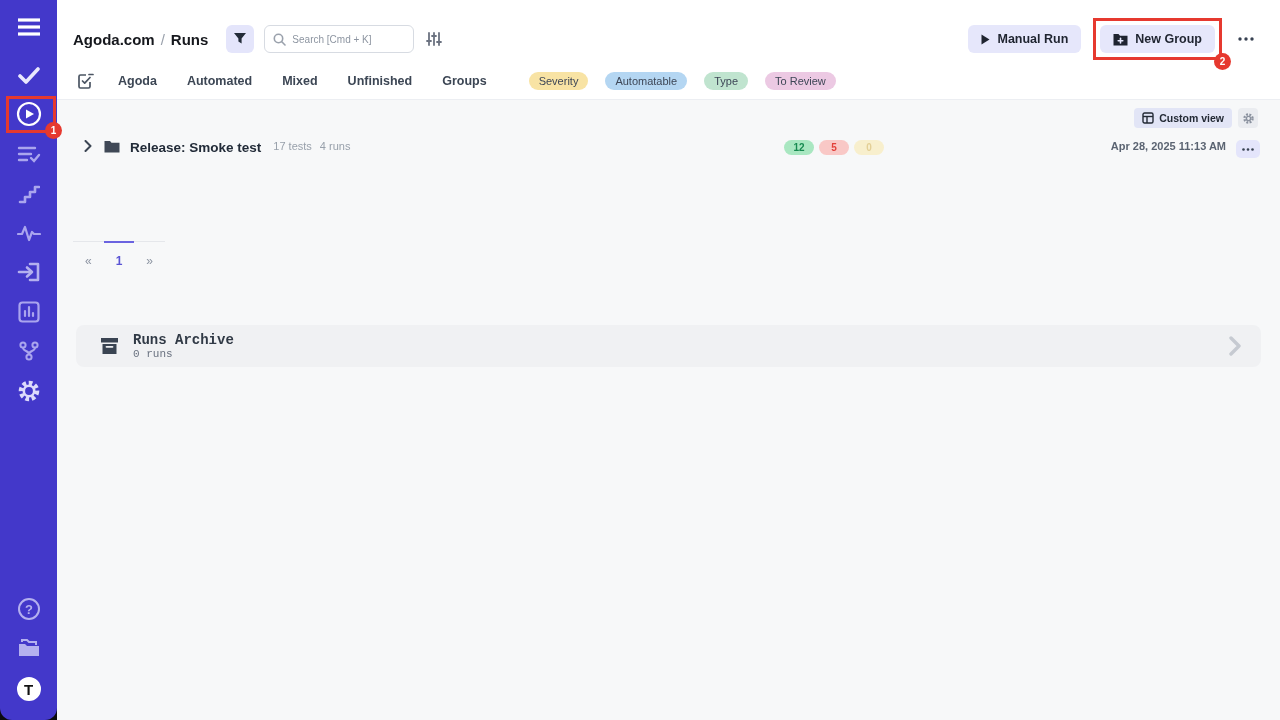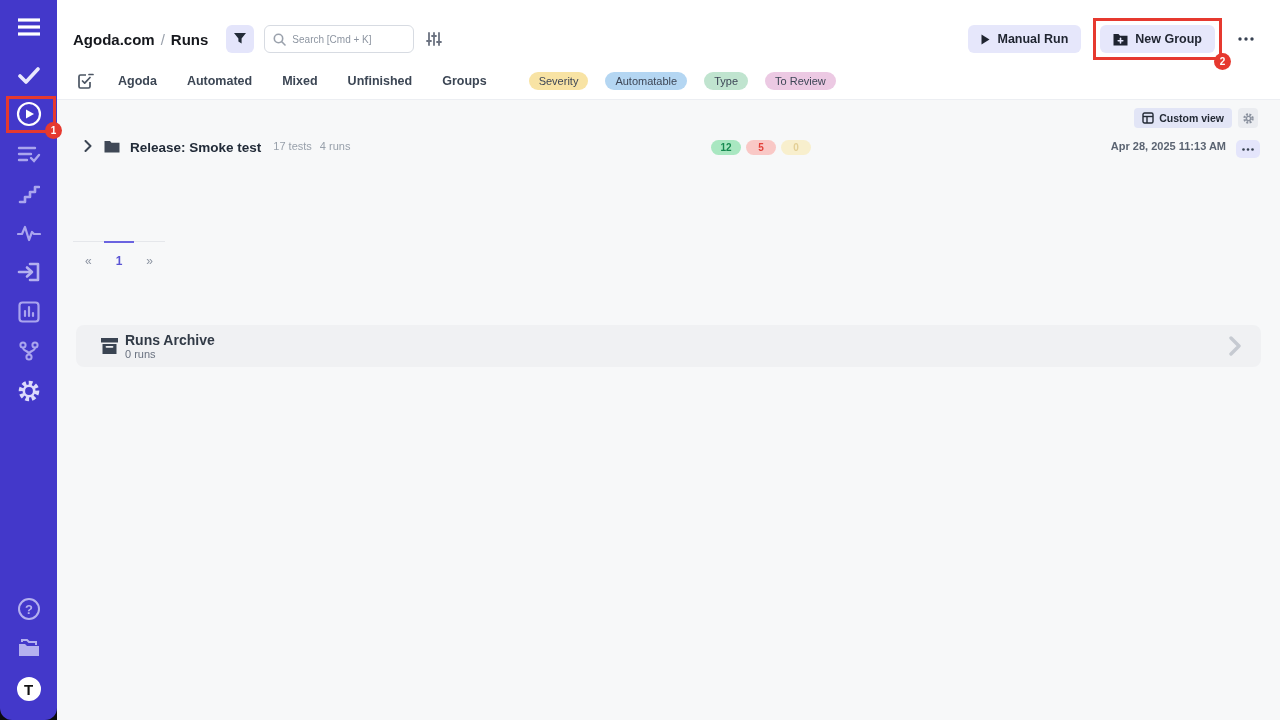--- a/index.html
+++ b/index.html
@@ -66,40 +66,40 @@
   .cv-btn { height:20px; border:none; border-radius:4px; background:#e2e5f6; color:#232a35;
     font-size:10.5px; font-weight:bold; display:flex; align-items:center; gap:5px; padding:0 8px;
     cursor:pointer; font-family:"Liberation Sans", sans-serif; }
   .cv-gear { width:20px; height:20px; border:none; border-radius:4px; background:#eaecf0;
     display:flex; align-items:center; justify-content:center; cursor:pointer; }
 
   .run-row { position:absolute; top:40px; left:0; right:0; height:28px; display:flex;
     align-items:flex-start; padding:0 20px 0 27px; cursor:pointer; }
   .run-title { font-size:13.5px; font-weight:bold; color:#222b38; margin-left:10px; }
   .run-meta { font-size:11px; color:#98a0ab; margin-left:12px; }
-  .run-badges { position:absolute; left:654px; display:flex; gap:5px; }
+  .run-badges { position:absolute; left:727px; display:flex; gap:5px; }
   .pill { min-width:30px; height:15px; border-radius:8px; font-size:10px; font-weight:bold;
     display:flex; align-items:center; justify-content:center; padding:0 6px; }
   .pill-pass { background:#a9e7c1; color:#178a50; }
   .pill-fail { background:#f9c8c6; color:#e2403a; }
   .pill-skip { background:#f8efcd; color:#e3cf96; }
   .run-date { margin-left:auto; font-size:11px; color:#5b6472; font-weight:bold; }
   .run-dots { margin-left:10px; width:24px; height:18px; border:none; border-radius:5px;
     background:#e4e5fb; display:flex; align-items:center; justify-content:center; cursor:pointer; }
 
   .pagination { position:absolute; left:16px; top:141px; width:92px; border-top:1px solid #e5e7eb;
     display:flex; }
   .page-item { flex:1; text-align:center; padding-top:11px; font-size:12px; color:#8b93a1;
     cursor:pointer; margin-top:-1px; border-top:2px solid transparent; }
   .page-item.active { color:#5a54d4; font-weight:bold; border-top:2px solid #6a63e0; }
 
   .cards-row { position:absolute; left:19px; right:19px; top:225px; display:flex; gap:14px; }
   .arch-card { flex:1; height:42px; background:#f0f1f3; border-radius:8px; display:flex;
     align-items:center; padding:0 20px 0 24px; cursor:pointer; }
-  .arch-text { margin-left:6px; }
+  .arch-text { margin-left:14px;font-family:Liberation Mono, monospace; }
   .arch-title { font-size:14px; font-weight:bold; color:#313a46; line-height:15px; }
   .arch-sub { font-size:11px; color:#6a7280; line-height:12px; }
   .arch-chevron { margin-left:auto; display:flex; }
 </style>
 </head>
 <body>
 
 <div class="sidebar-under"></div>
 
 <aside class="sidebar">

